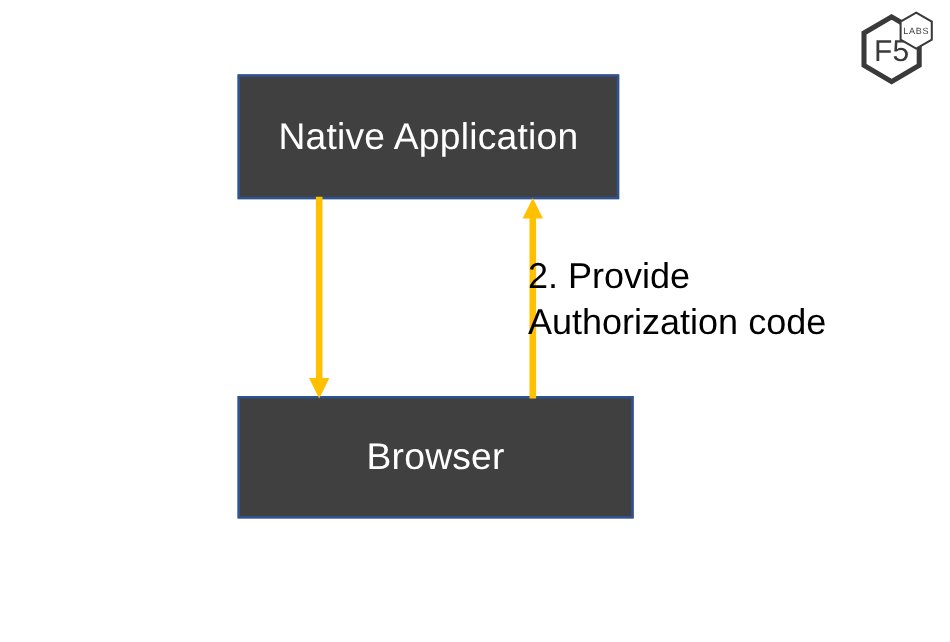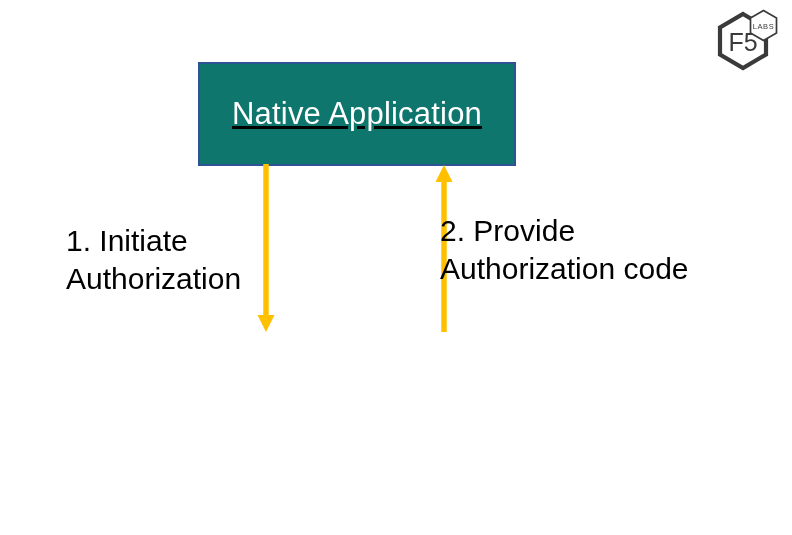--- a/index.html
+++ b/index.html
@@ -17,26 +17,25 @@
     position: relative;
     width: 639px;
     height: 535px;
     background: #ffffff;
   }
 
   
   .node-box {
     position: absolute;
     box-sizing: border-box;
-    background: #0f766e;
+    background: #404040;
     border: 2px solid #2e5395;
     display: flex;
     align-items: center;
     justify-content: center;
-    text-decoration: underline;
   }
   .node-label {
     color: #ffffff;
     font-size: 31px;
     font-weight: normal;
     letter-spacing: 0.2px;
     line-height: 1.1;
     white-space: nowrap;
   }
   #box-native-application {
@@ -113,30 +112,31 @@
 
       <path d="M50.5 4.5 L63.5 12 L63.5 27 L50.5 34.5 L37.5 27 L37.5 12 Z" fill="#ffffff" stroke="#3a3a3a" stroke-width="1.7" stroke-linejoin="miter"></path>
       <text x="50.5" y="22.5" fill="#3a3a3a" font-family="'Liberation Sans', sans-serif" font-size="7.5" letter-spacing="0.6" text-anchor="middle">LABS</text>
     </svg>
   </div>
 
   <div class="node-box" id="box-native-application">
     <span class="node-label">Native Application</span>
   </div>
 
+  <div class="node-box" id="box-browser">
+    <span class="node-label">Browser</span>
+  </div>
 
   <svg class="arrow-svg" id="arrow-initiate-authorization" width="28" height="176" viewBox="0 0 28 176" xmlns="http://www.w3.org/2000/svg">
     <line x1="14" y1="4" x2="14" y2="158" stroke="#FFC000" stroke-width="5.5"></line>
     <polygon points="14,172 5.5,155 22.5,155" fill="#FFC000"></polygon>
   </svg>
 
   <svg class="arrow-svg" id="arrow-provide-authorization-code" width="28" height="176" viewBox="0 0 28 176" xmlns="http://www.w3.org/2000/svg">
     <line x1="14" y1="172" x2="14" y2="18" stroke="#FFC000" stroke-width="5.5"></line>
     <polygon points="14,5 5.5,22 22.5,22" fill="#FFC000"></polygon>
   </svg>
 
-  <div class="step-label" id="label-step-1">1. Initiate
-Authorization</div>
 
   <div class="step-label" id="label-step-2">2. Provide
 Authorization code</div>
 
 </div>
 
 </body></html>

